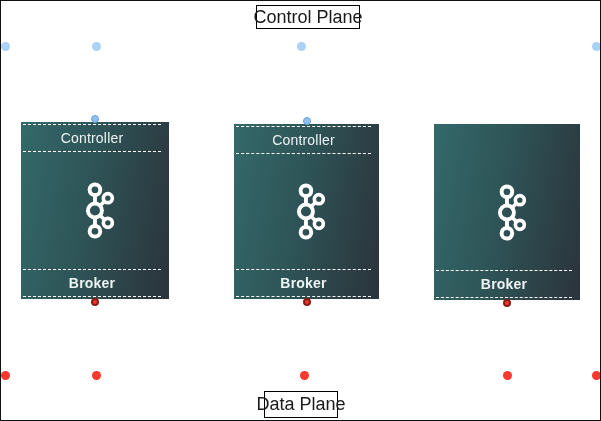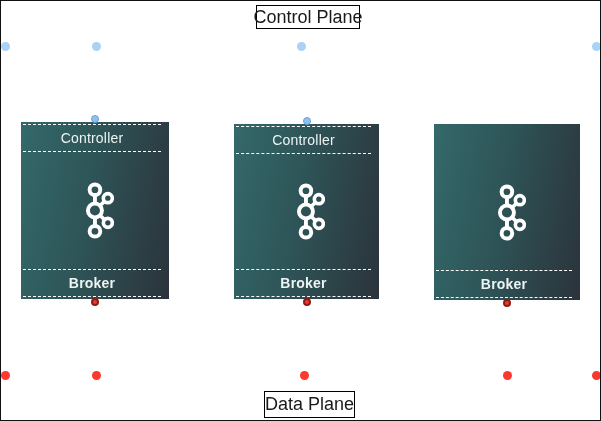--- a/index.html
+++ b/index.html
@@ -22,21 +22,21 @@
     border: 1px solid #000000;
     color: #1a1a1a;
     font-size: 18px;
     display: flex;
     align-items: center;
     justify-content: center;
     white-space: nowrap;
     text-align: right;
   }
   #control-plane-label { left: 255px; top: 4px; width: 104px; height: 24px; }
-  #data-plane-label   { left: 263px; top: 390px; width: 91px; height: 27px; }
+  #data-plane-label   { left: 263px; top: 390px; width: 74px; height: 27px; }
 
   
   .dot {
     position: absolute;
     border-radius: 50%;
   }
   .row-dot { width: 9px; height: 9px; }
   .row-dot.blue { background: #a9d2f7; }
   .row-dot.red  { background: #fb382d; }
 

